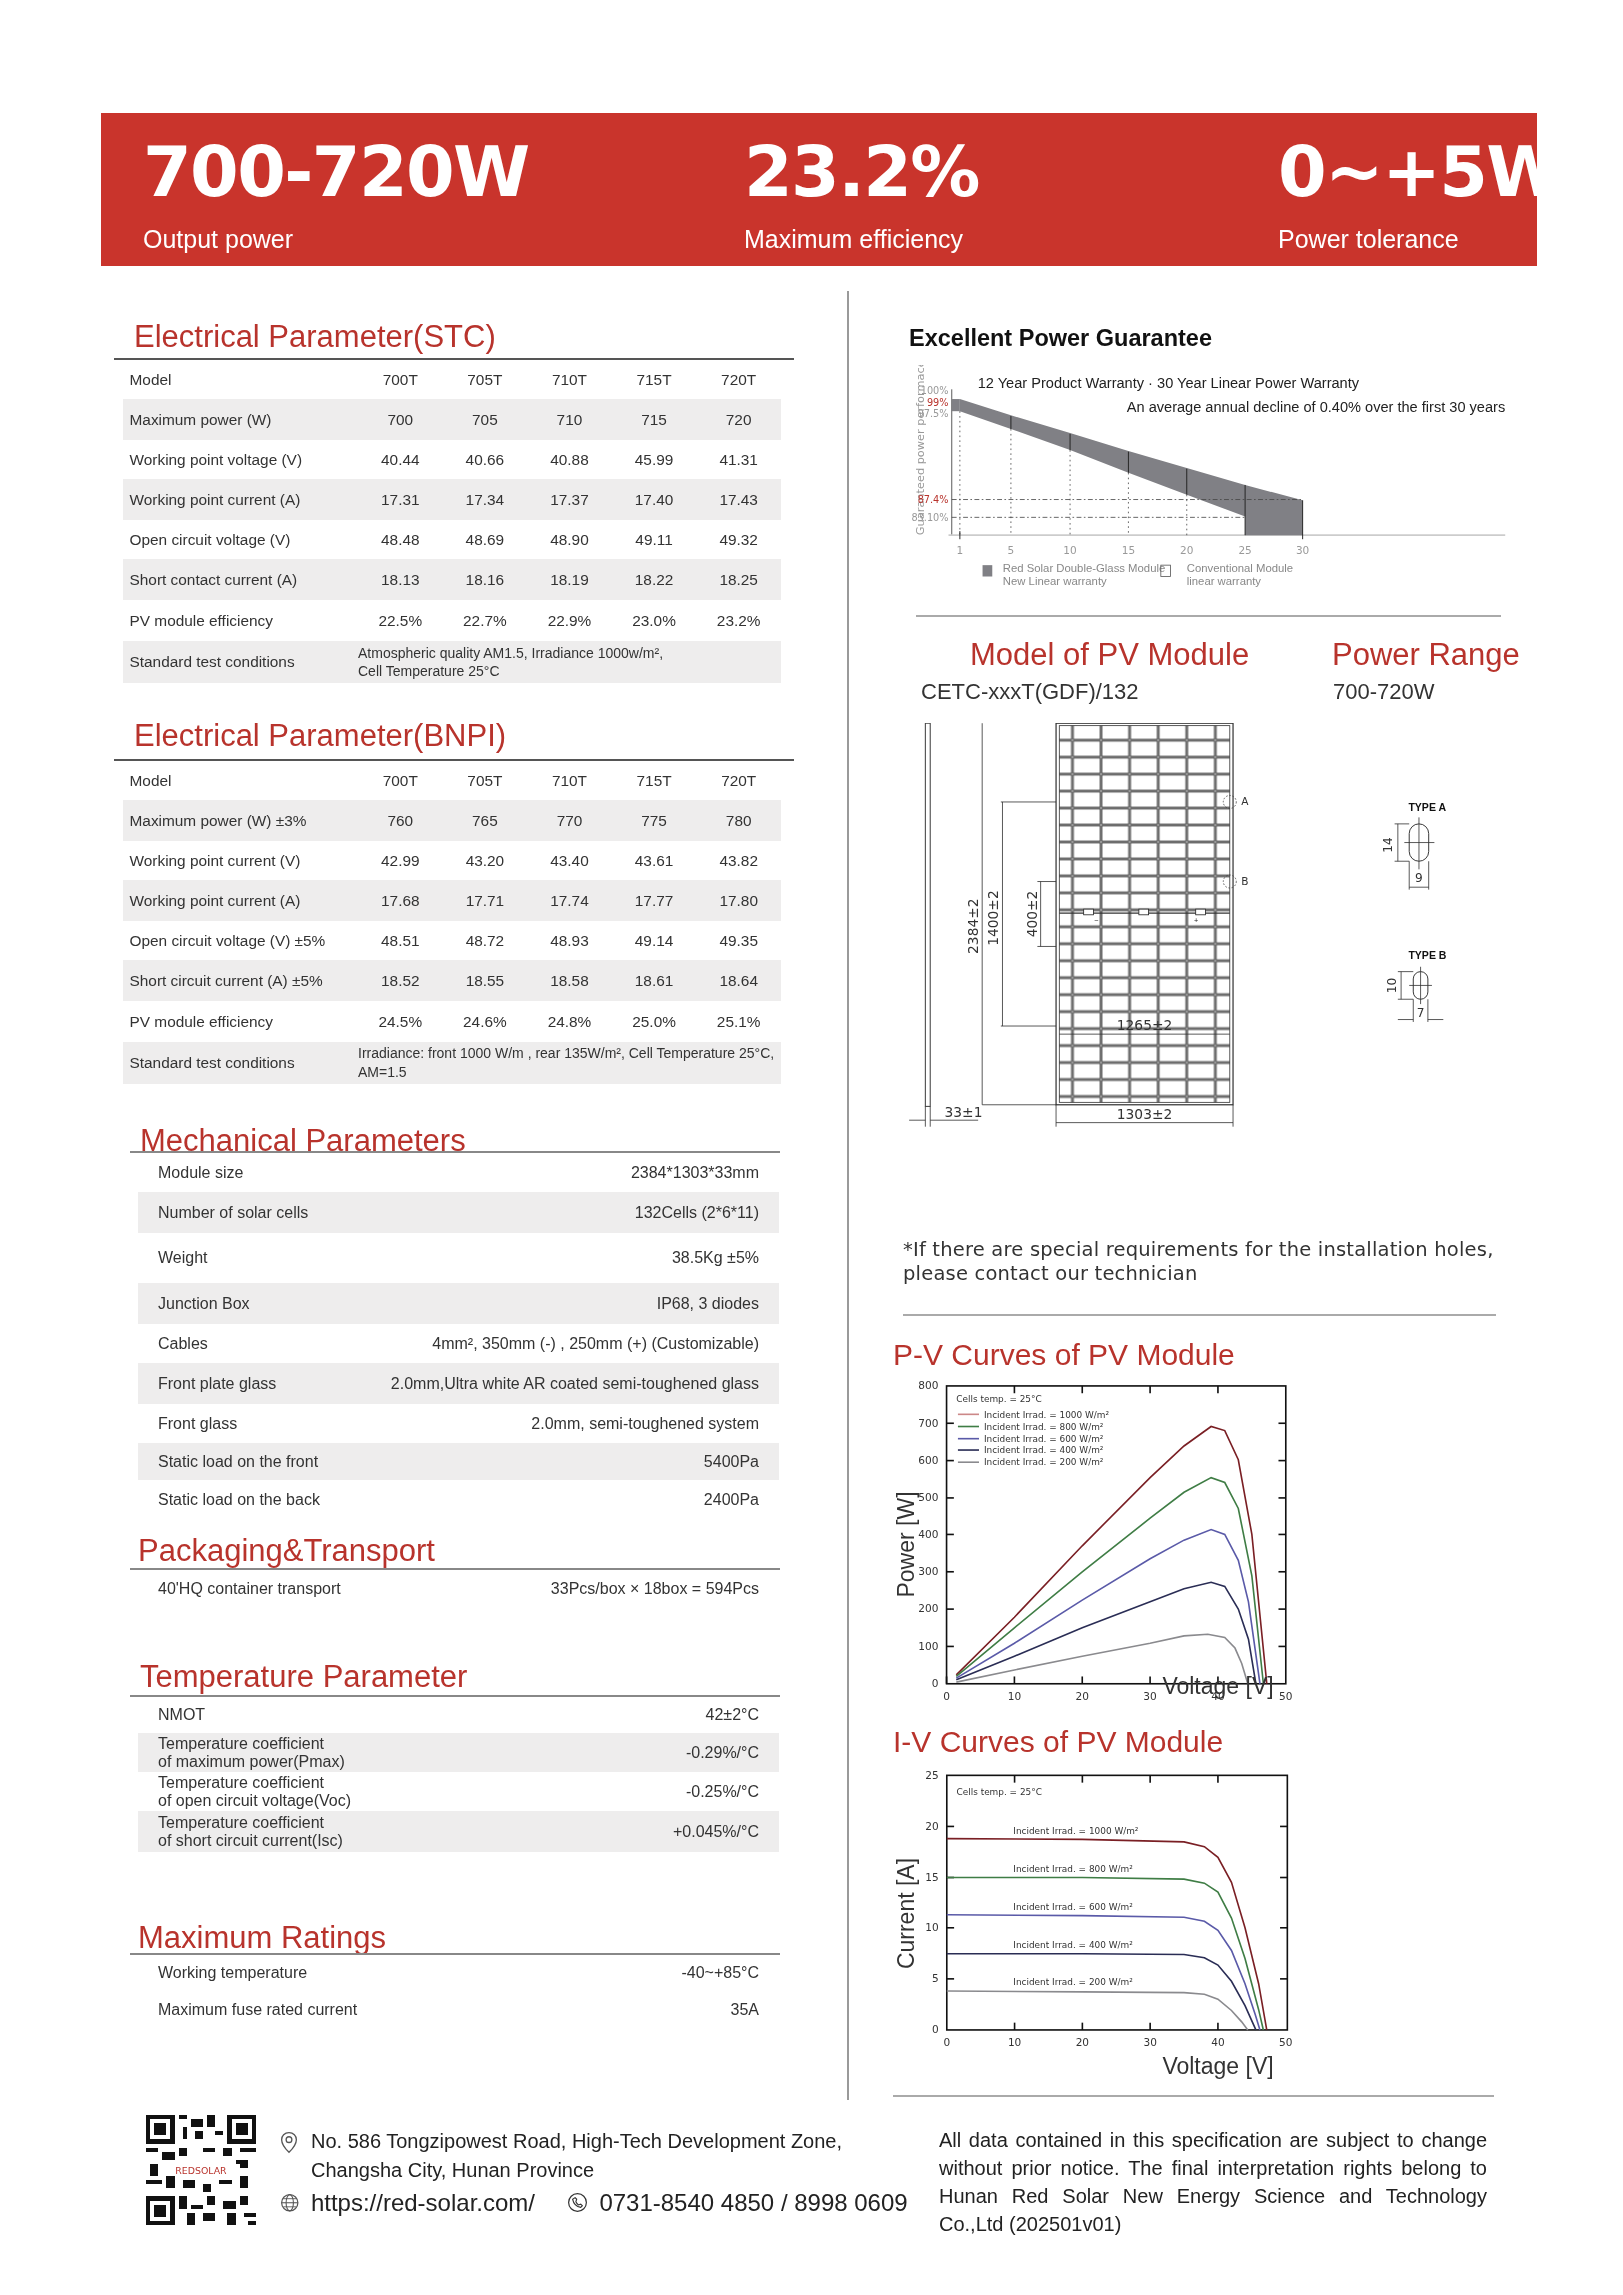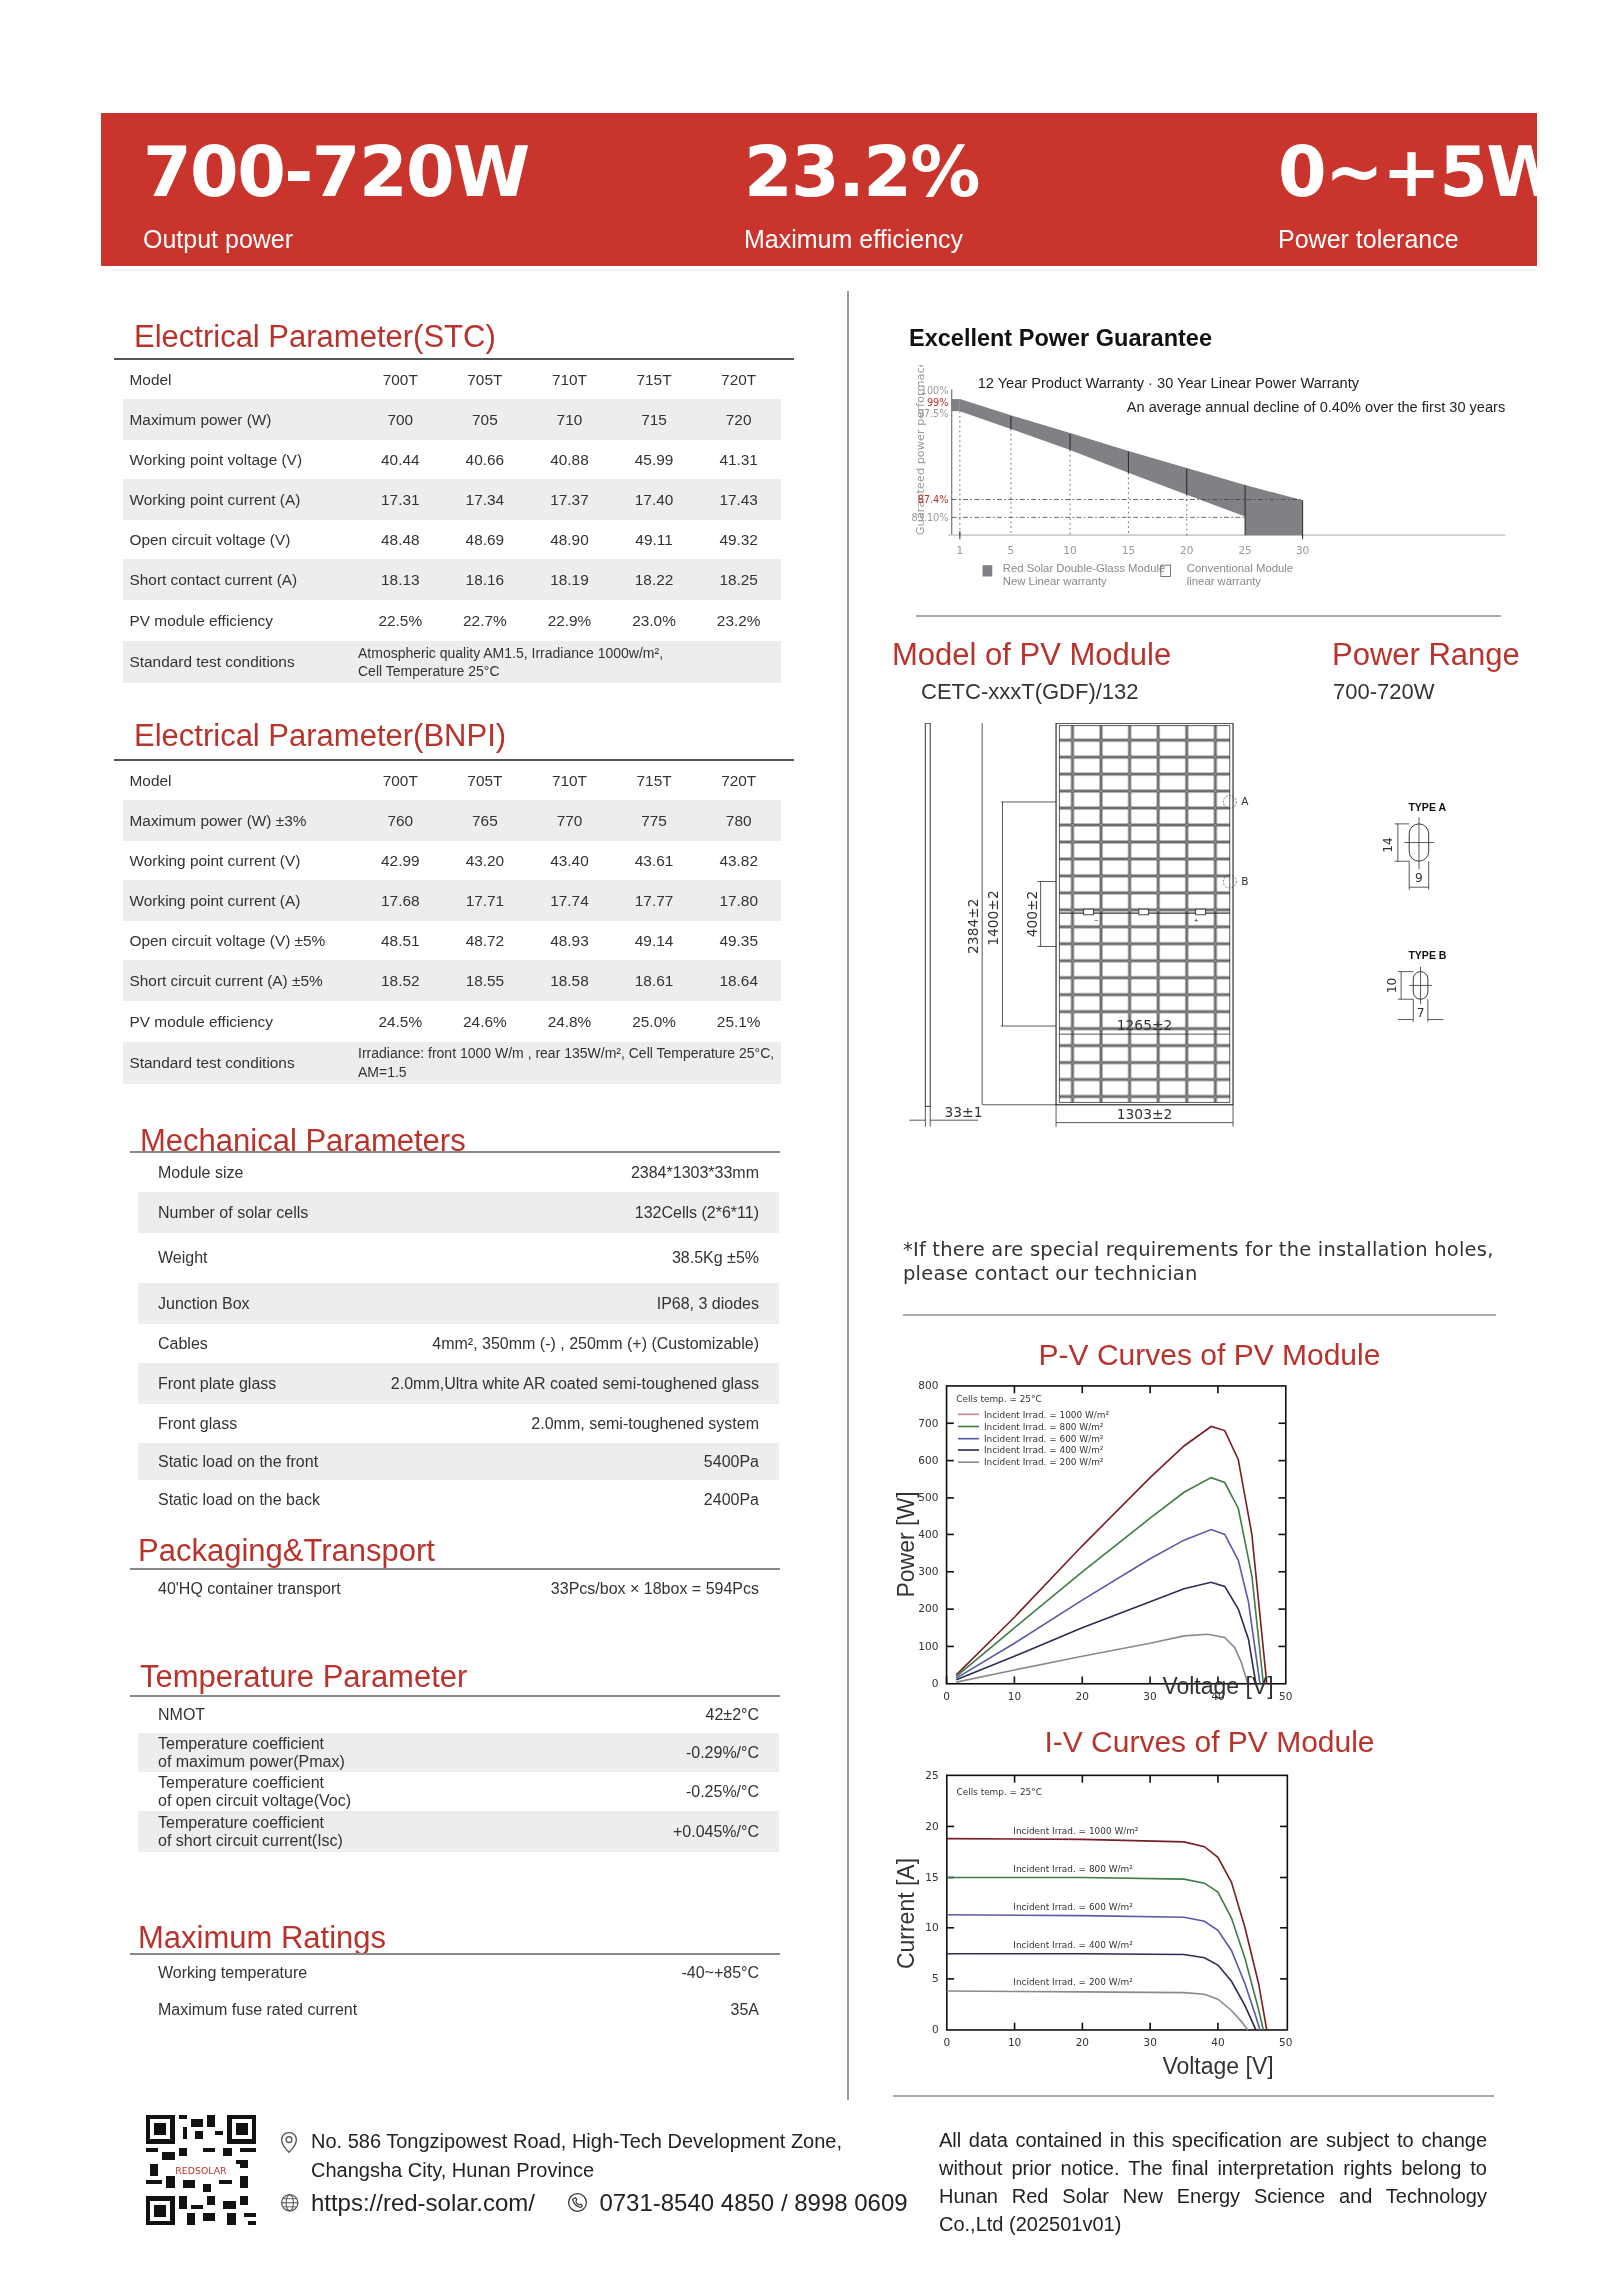--- a/index.html
+++ b/index.html
@@ -19,21 +19,21 @@
   table.spec{border-collapse:collapse;font-size:15.4px;color:#333}
   table.spec td{padding:0 6.5px;vertical-align:middle}
   table.spec tr.alt td{background:#eeeded}
   table.spec td.num{text-align:center}
   .kv{position:absolute;left:138px;width:641px}
   .kv-row{display:flex;justify-content:space-between;align-items:center;padding:6px 20px;font-size:16px;color:#333}
   .kv-row.alt{background:#eeeded}
   .kv-row .two{line-height:18px}
   .divider-v{left:847px;top:291px;width:1.6px;height:1809px;background:#9a9a9a}
   .hr-right{height:2.4px;background:#999}
-  .chart-title{font-size:30px;color:#b8332c;text-align:center}
+  .chart-title{font-size:30px;color:#b8332c;text-align:left}
   .axis-t{font-size:13px;color:#333;font-family:"DejaVu Sans",sans-serif}
   .axis-label{font-size:23px;color:#333}
 </style>
 </head>
 <body>
 
 <div class="abs banner">
   <div class="ban-item" style="left:42px">
     <div class="ban-big">700-720W</div>
     <div class="ban-sub">Output power</div>
@@ -341,21 +341,21 @@
     <rect x="90" y="247" width="12" height="14" fill="#808085"></rect>
     <text x="115" y="256" font-size="14" fill="#888" font-family="Liberation Sans, sans-serif">Red Solar Double-Glass Module</text>
     <text x="115" y="272" font-size="14" fill="#888" font-family="Liberation Sans, sans-serif">New Linear warranty</text>
     <rect x="310" y="247" width="12" height="14" fill="none" stroke="#555"></rect>
     <text x="342" y="256" font-size="14" fill="#888" font-family="Liberation Sans, sans-serif">Conventional Module</text>
     <text x="342" y="272" font-size="14" fill="#888" font-family="Liberation Sans, sans-serif">linear warranty</text>
   </svg>
 </div>
 <div class="abs hr-right" style="left:916px;top:615px;width:585px;height:1.6px;background:#aaa"></div>
 
-<div class="abs sec-title" style="left:892px;top:637px">Model of PV Module</div>
+<div class="abs sec-title" style="left:970px;top:637px">Model of PV Module</div>
 <div class="abs" style="left:921px;top:679px;font-size:22px;color:#333">CETC-xxxT(GDF)/132</div>
 <div class="abs sec-title" style="left:1332px;top:637px">Power Range</div>
 <div class="abs" style="left:1333px;top:679px;font-size:22px;color:#333">700-720W</div>
 
 <div class="abs" style="left:901px;top:723px;width:617px;height:520px">
   <svg width="617" height="520" viewBox="0 0 760 640">
     <defs>
       <pattern id="cells" x="0" y="0" width="35.2" height="20.9" patternUnits="userSpaceOnUse">
         <rect x="1" y="1" width="33.2" height="18.9" fill="#fff" stroke="#333" stroke-width="1.3"></rect>
       </pattern>

